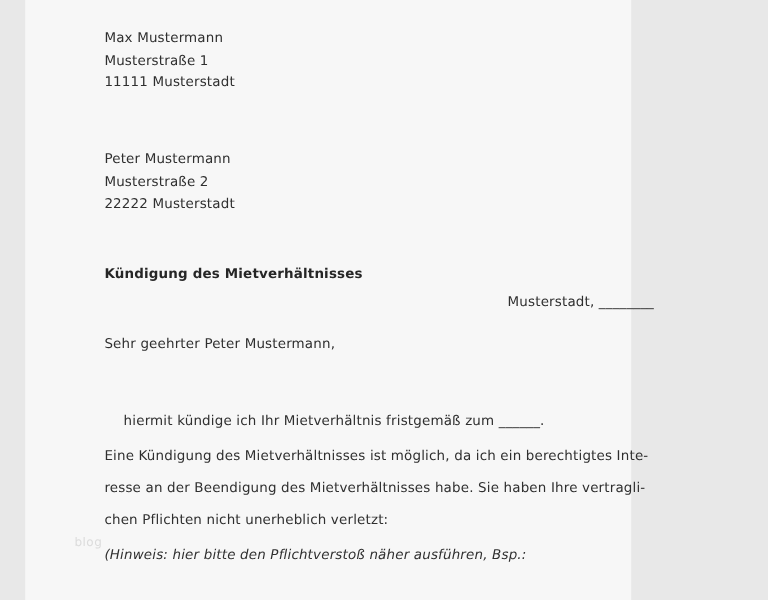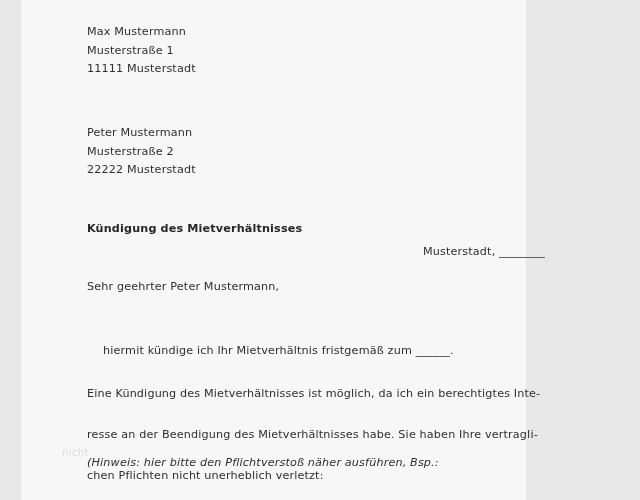--- a/index.html
+++ b/index.html
@@ -56,21 +56,21 @@
     box-sizing: border-box;
   }
   #salutation { top: 278px; left: 0; }
   #notice-line { top: 322px; left: 16px; margin-top: 20px; }
   #body-paragraph {
     top: 366px; left: 0;
     width: 432px;
     white-space: normal;
     line-height: 27px;
   }
-  #body-paragraph div { white-space: nowrap; margin-top: 14px; }
+  #body-paragraph div { white-space: nowrap; }
   #hint-line {
     top: 454px; left: 0;
     font-style: italic;
   }
   .watermark {
     position: absolute;
     left: 41px;
     top: 447px;
     font-size: 10px;
     color: #dcdcdc;
@@ -106,14 +106,14 @@
     <div class="block" id="body-paragraph">
       <div>Eine Kündigung des Mietverhältnisses ist möglich, da ich ein berechtigtes Inte-</div>
       <div>resse an der Beendigung des Mietverhältnisses habe. Sie haben Ihre vertragli-</div>
       <div>chen Pflichten nicht unerheblich verletzt:</div>
     </div>
 
     <div class="block" id="hint-line">(Hinweis: hier bitte den Pflichtverstoß näher ausführen, Bsp.:</div>
 
   </div>
 
-  <div class="watermark">nicht</div>
+  <div class="watermark">blog</div>
 </div>
 
 </body></html>

